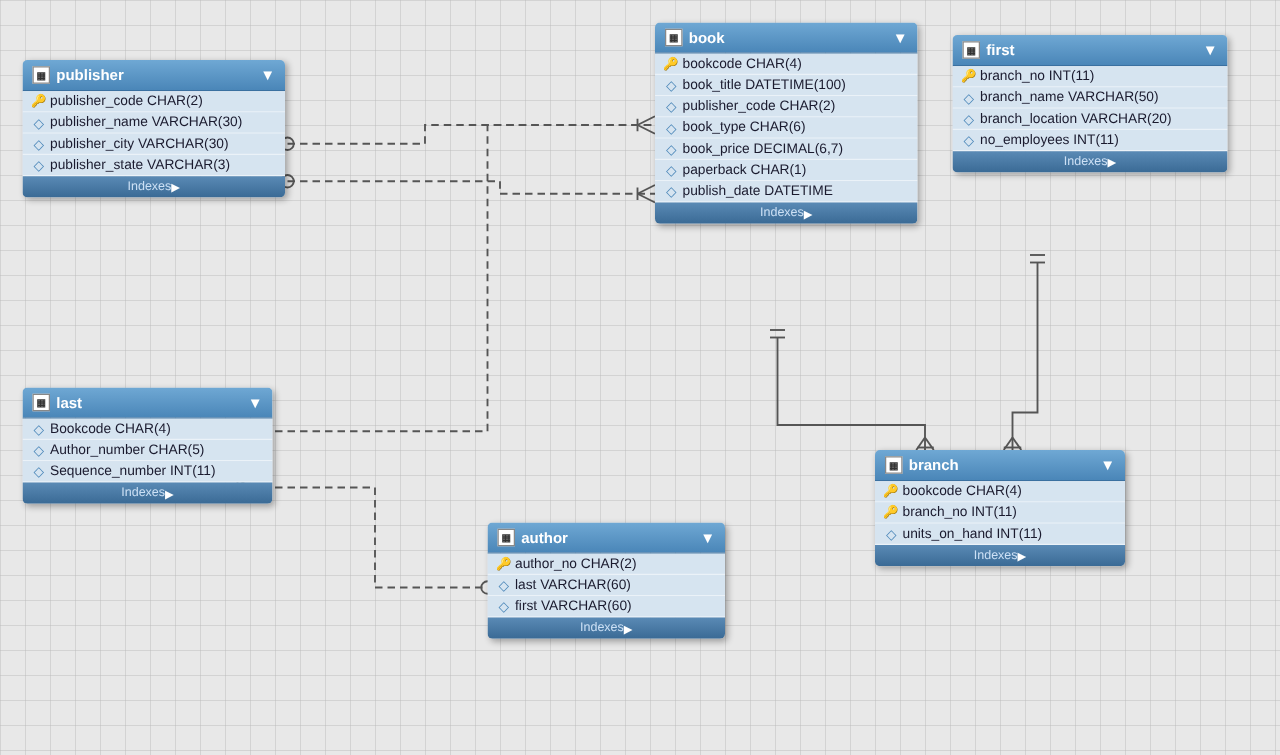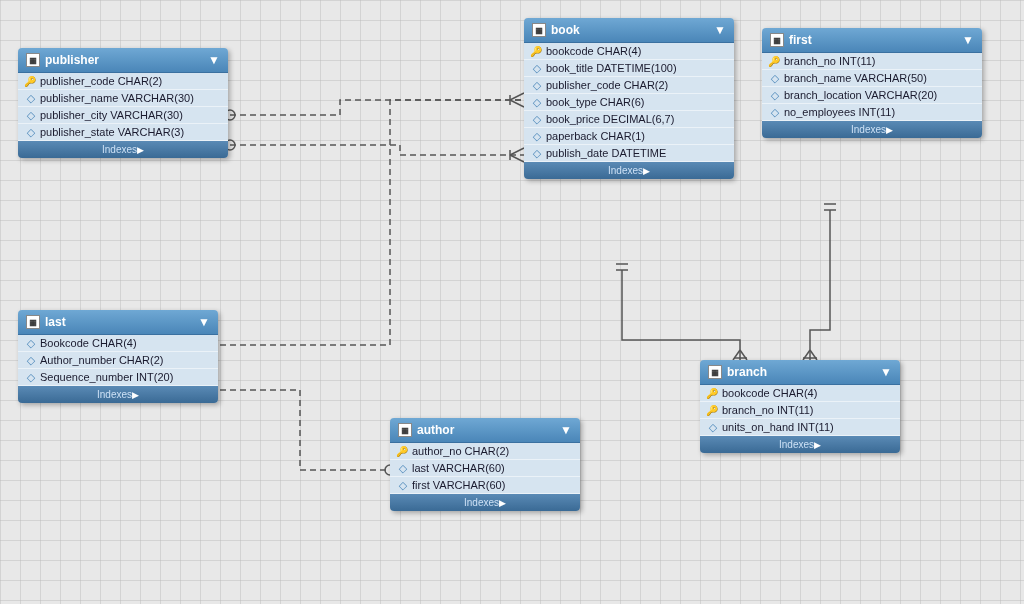--- a/index.html
+++ b/index.html
@@ -342,27 +342,27 @@
       <div class="table-row">
         <span class="field-icon icon-diamond">
             <span style="color:#4a86b8;font-size:11px;">◇</span>
           </span>
         <span>Bookcode CHAR(4)</span>
       </div>
       <div class="table-row">
         <span class="field-icon icon-diamond">
             <span style="color:#4a86b8;font-size:11px;">◇</span>
           </span>
-        <span>Author_number CHAR(2)</span>
-      </div>
-      <div class="table-row">
-        <span class="field-icon icon-diamond">
-            <span style="color:#4a86b8;font-size:11px;">◇</span>
-          </span>
-        <span>Sequence_number INT(20)</span>
+        <span>Author_number CHAR(5)</span>
+      </div>
+      <div class="table-row">
+        <span class="field-icon icon-diamond">
+            <span style="color:#4a86b8;font-size:11px;">◇</span>
+          </span>
+        <span>Sequence_number INT(11)</span>
       </div>
     </div>
     <div class="table-footer">
       <span>Indexes</span>
       <span class="chevron-down">▶</span>
     </div>
   </div>
 
   <div class="table-box" style="left: 390px; top: 418px; width: 190px;">
     <div class="table-header">

